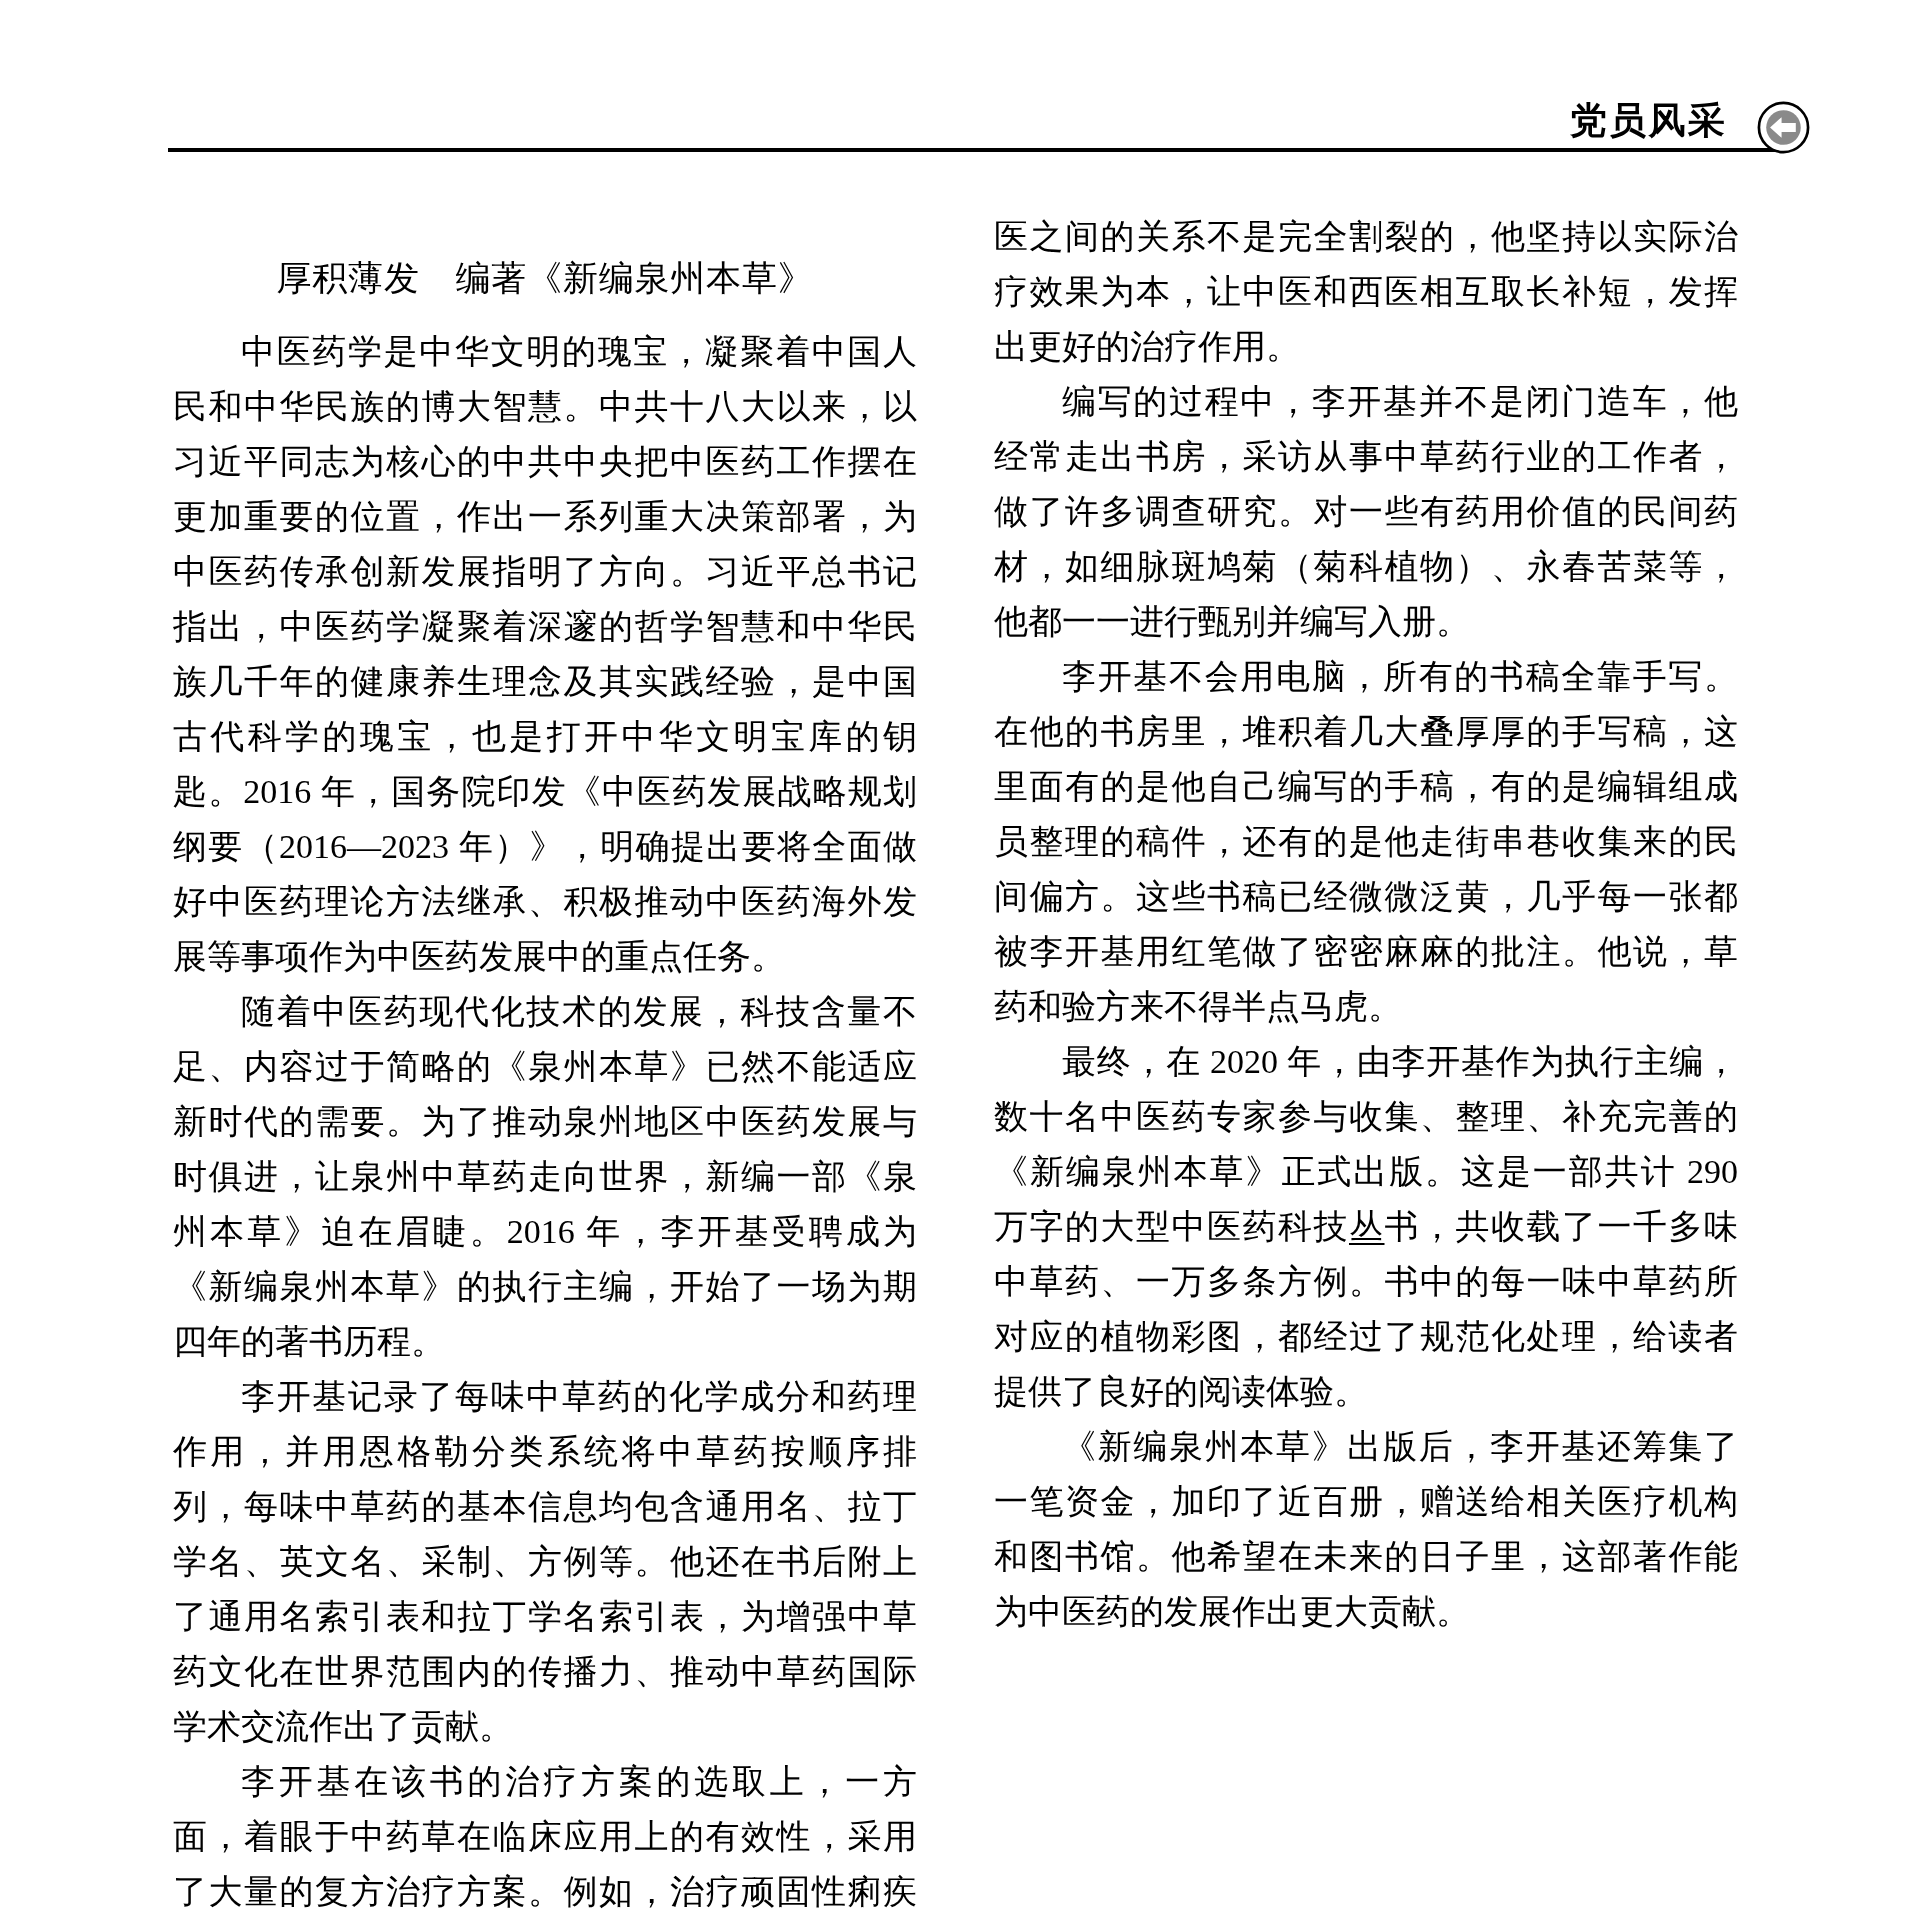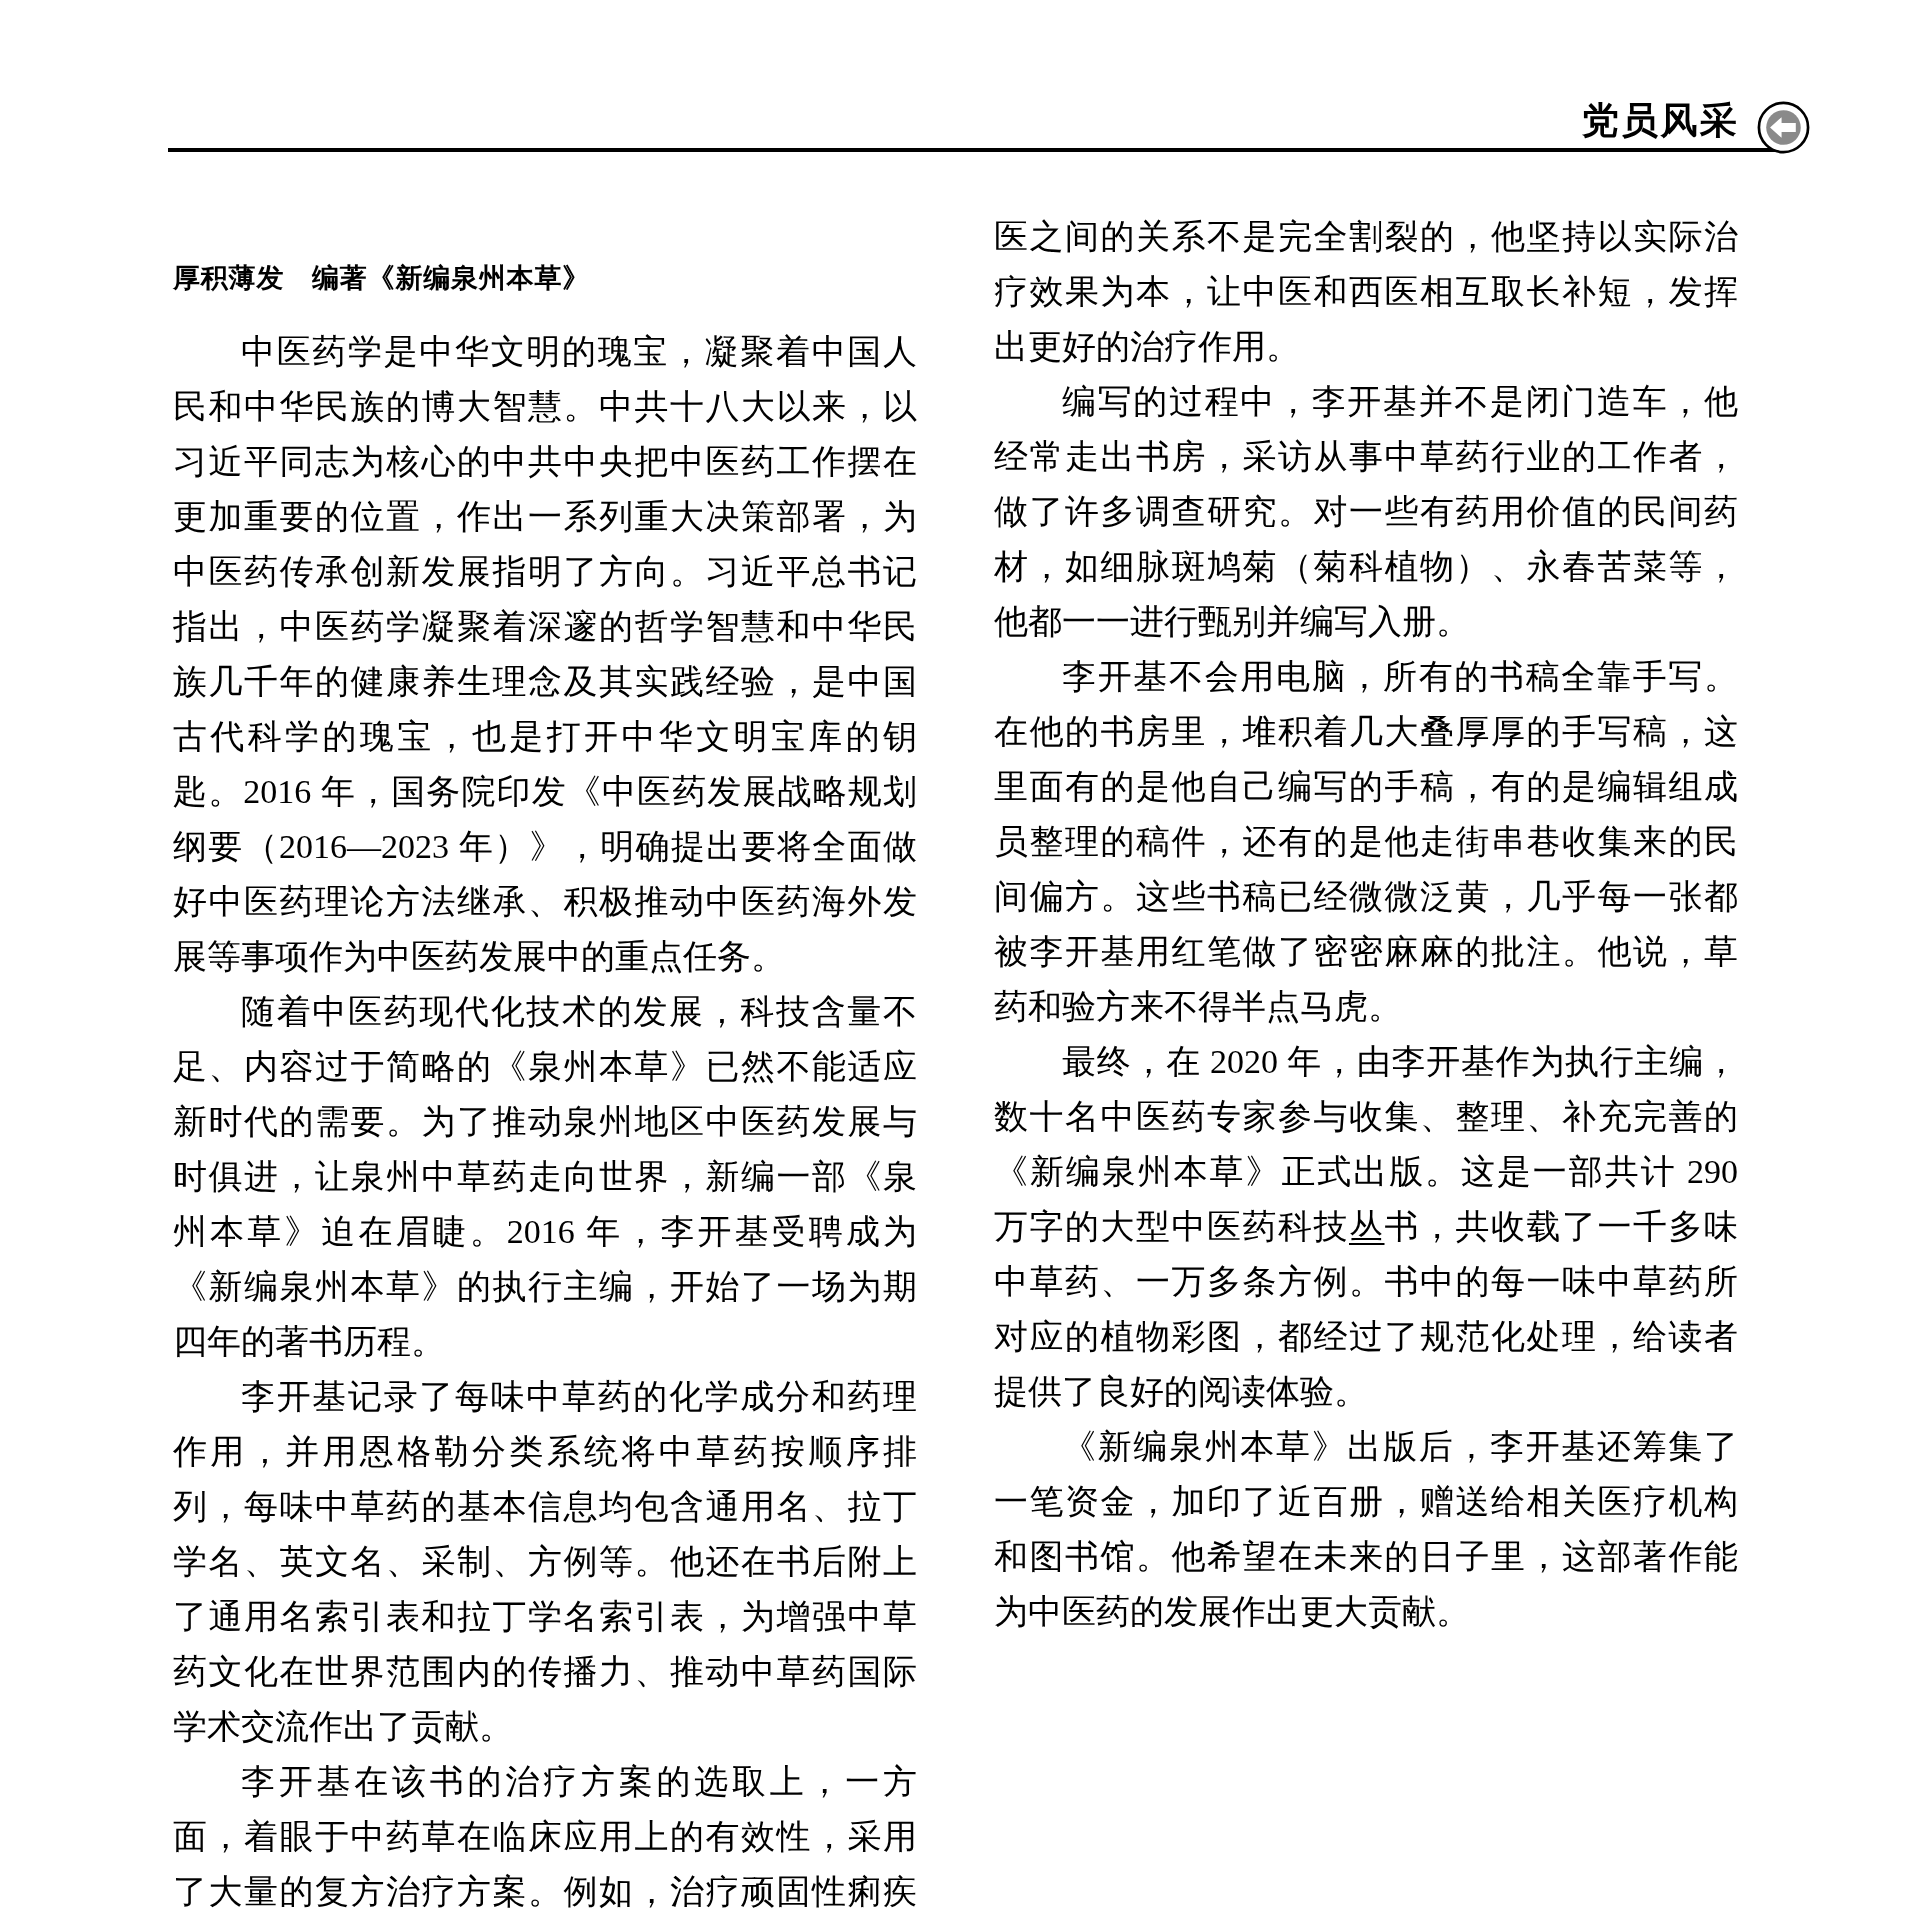--- a/index.html
+++ b/index.html
@@ -9,21 +9,21 @@
     height: 2593px;
     background: #ffffff;
     color: #000000;
     font-family: "Liberation Serif", "DejaVu Serif", serif;
     overflow: hidden;
   }
   
   .header-label {
     position: absolute;
     top: 101px;
-    right: 172px;
+    right: 184px;
     font-family: "Liberation Sans", "DejaVu Sans", sans-serif;
     font-weight: bold;
     font-size: 37px;
     line-height: 1.1;
     letter-spacing: 2.3px;
     white-space: nowrap;
   }
   .header-rule {
     position: absolute;
     left: 168px;
@@ -47,23 +47,23 @@
     font-size: 34px;
     line-height: 55px;
     text-align: justify;
     text-justify: inter-ideograph;
   }
   .col-left  { left: 173px; }
   .col-right { left: 994px; }
   .col p, .col h2 { margin: 0; padding: 0; }
   .indent { text-indent: 2em; }
   h2.heading {
-    font-size: 27px;
-    font-weight: bold;
-    text-align: left;
+    font-size: 35px;
+    font-weight: normal;
+    text-align: center;
     letter-spacing: 0.8px;
     margin: 42px 0 17.7px 0;
   }
   .flush { text-align-last: justify; }
   .u {
     text-decoration: underline;
     text-decoration-thickness: 1.9px;
     text-underline-offset: 5.4px;
   }
 </style>

